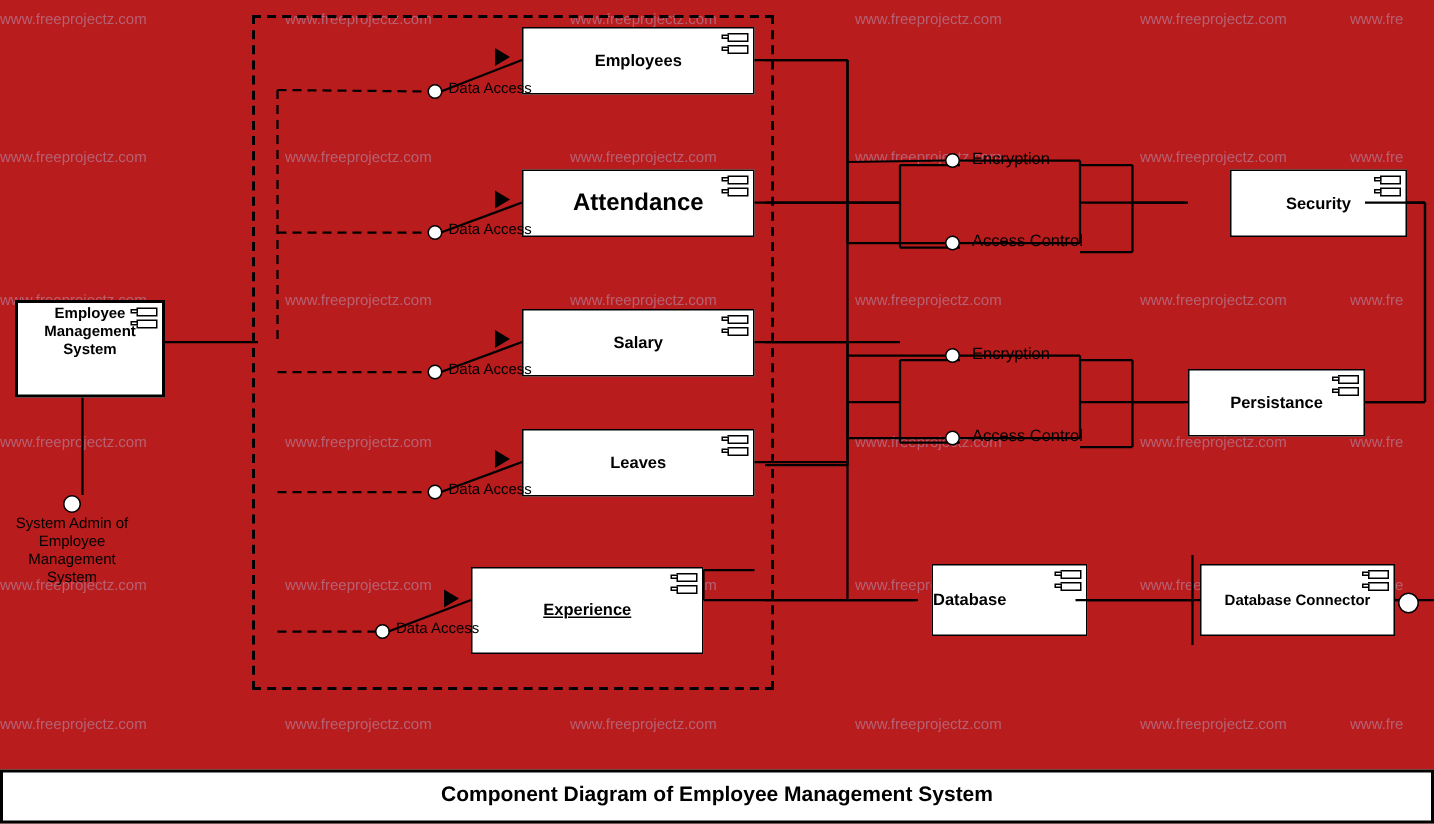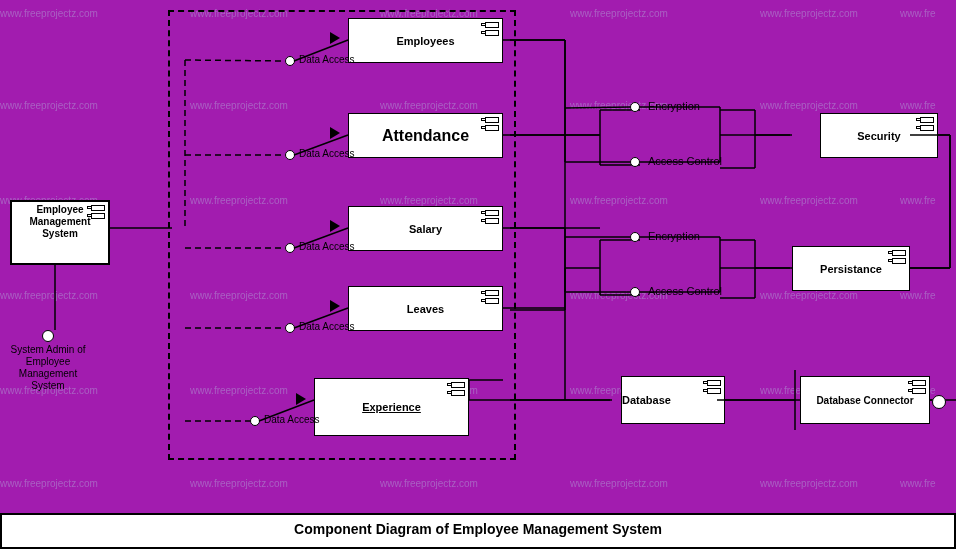--- a/index.html
+++ b/index.html
@@ -10,21 +10,21 @@
       font-family: Arial, sans-serif;
       font-size: 11px;
       overflow: hidden;
       position: relative;
     }
 
     .diagram-container {
       width: 956px;
       height: 549px;
       position: relative;
-      background: #a21caf;
+      background: #b91c1c;
     }
 
     
     .watermark {
       position: absolute;
       color: rgba(180,180,220,0.45);
       font-size: 10px;
       white-space: nowrap;
       pointer-events: none;
       user-select: none;

